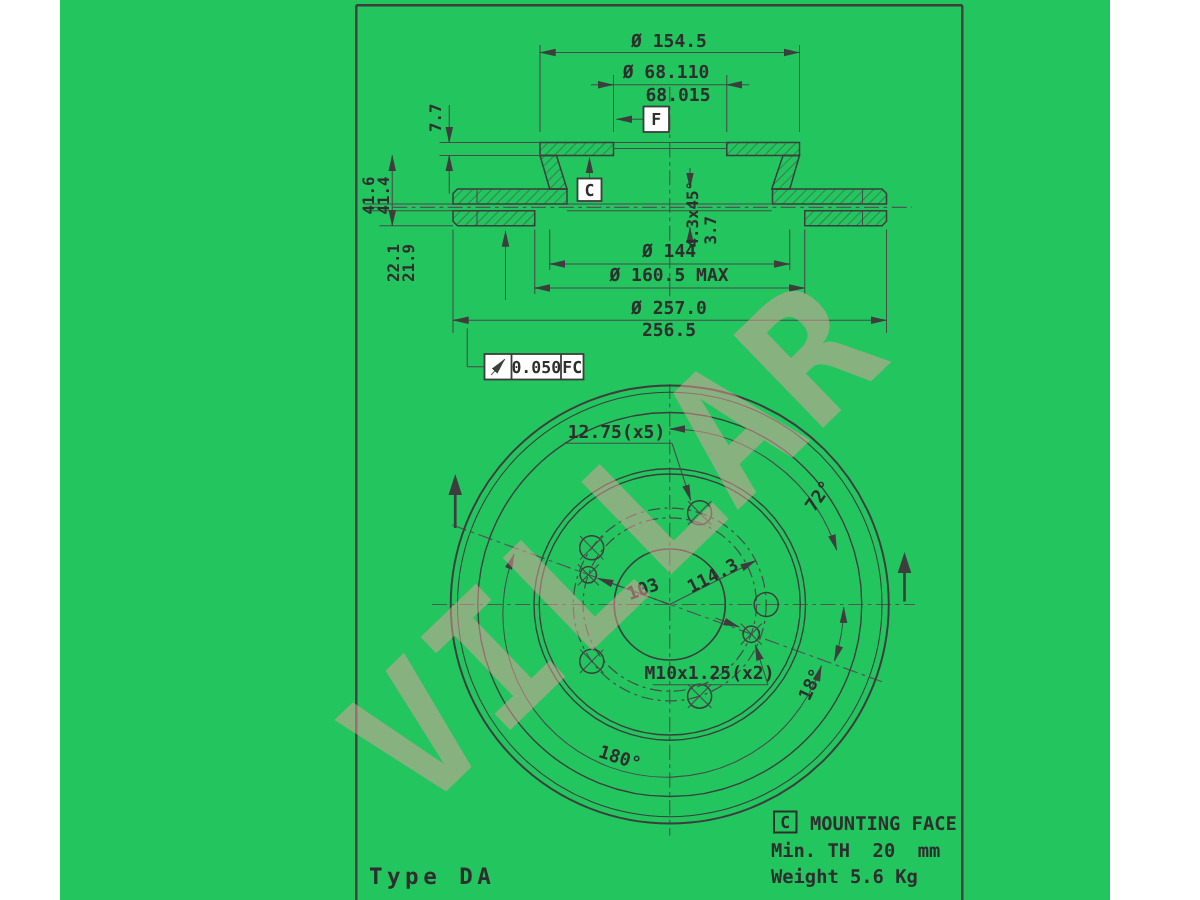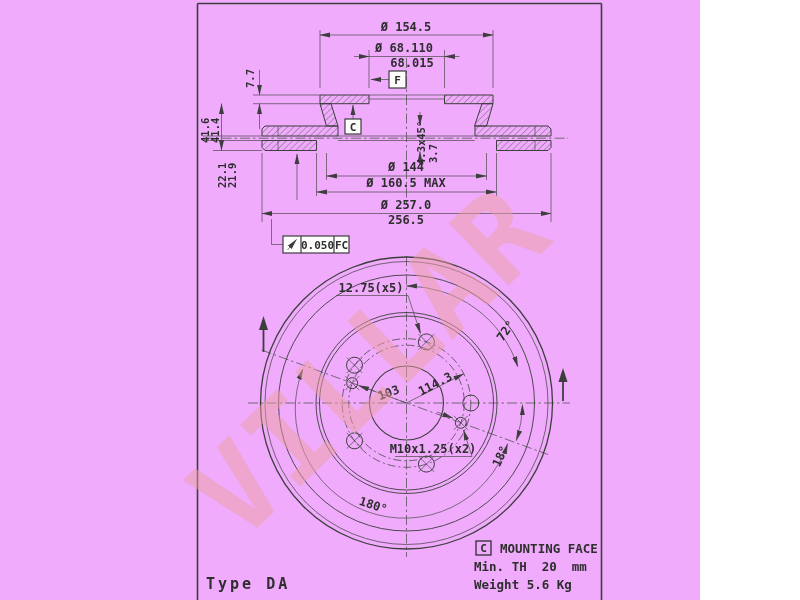--- a/index.html
+++ b/index.html
@@ -1,16 +1,16 @@
 <!DOCTYPE html>
 <html><head>
 <meta charset="utf-8">
 <style>
   html,body{margin:0;padding:0;background:#fff;}
-  .stage{position:relative;width:700px;height:600px;background:#f0abfc;overflow:hidden;}
+  .stage{position:relative;width:700px;height:600px;background:#22c55e;overflow:hidden;margin-left:40px;}
   svg{display:block;}
   text{font-family:"DejaVu Sans Mono","Liberation Mono",monospace;font-weight:600;fill:#2e2e2e;}
   .dim{font-size:12px;}
   .dimS{font-size:10.5px;}
   .datum{font-size:11px;}
   .note{font-size:12.5px;}
   .typel{font-size:15px;letter-spacing:3px;}
   .wm{font-size:118px;font-weight:bold;fill:#eb9f9f;fill-opacity:.5;letter-spacing:2px;}
   .ln{stroke:#3d3d3d;fill:none;}
   .thin{stroke:#4a4a4a;stroke-width:.7;fill:none;}

